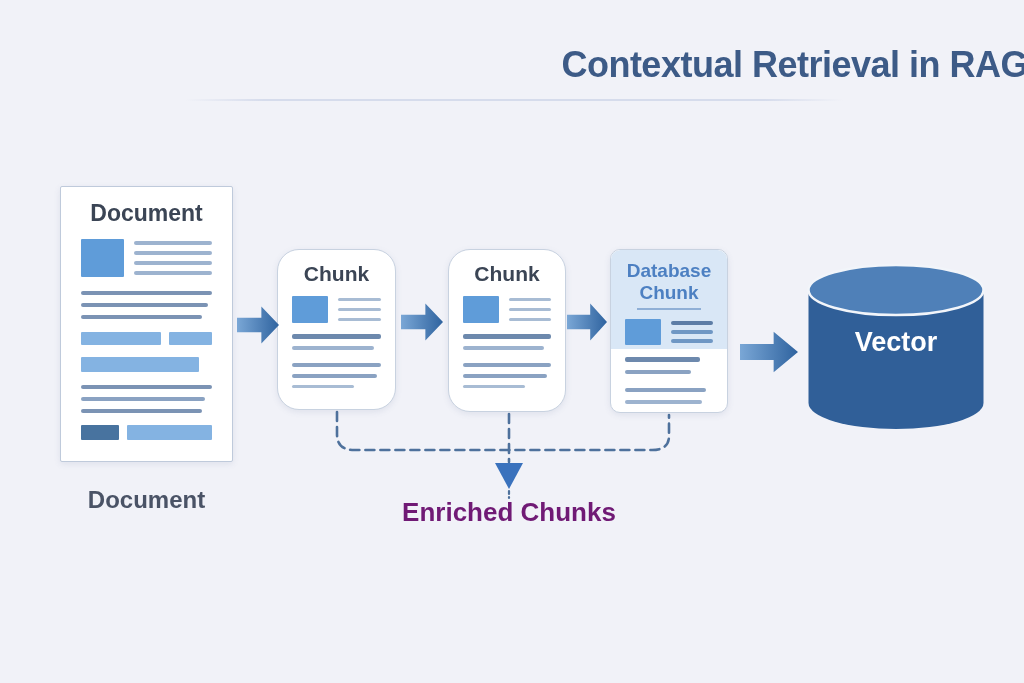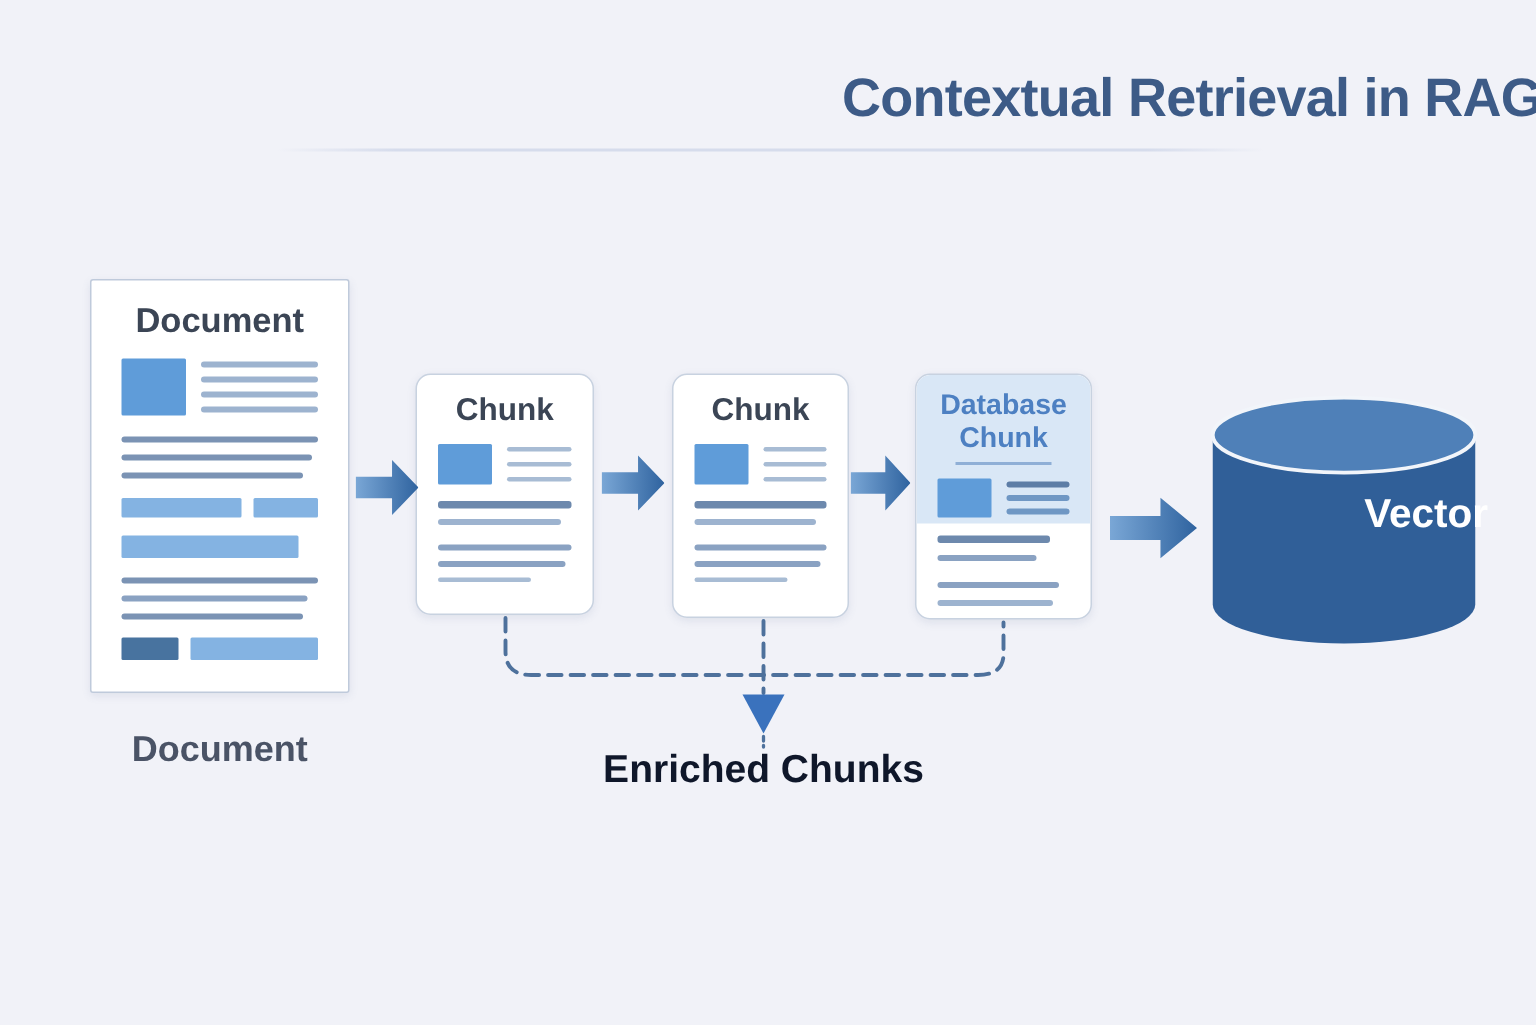--- a/index.html
+++ b/index.html
@@ -17,21 +17,21 @@
   .divider{
     position:absolute; top:99px; left:185px; width:658px; height:2px;
     background:linear-gradient(90deg, rgba(214,220,236,0), #d6dcec 12%, #d6dcec 88%, rgba(214,220,236,0));
   }
   
   .card{
     position:absolute; background:#ffffff; box-sizing:border-box;
     border:1px solid #bfcadb; box-shadow:0 2px 6px rgba(90,110,150,.12);
   }
   .doc-card{ left:60px; top:186px; width:173px; height:276px; border-radius:2px; padding:13px 20px 0; }
-  .chunk-card{ border-radius:10px; border-color:#c8d2e0; padding:12px 14px 0; }
+  .chunk-card{ border-radius:22px; border-color:#c8d2e0; padding:12px 14px 0; }
   .chunk-1{ left:277px; top:249px; width:119px; height:161px; }
   .chunk-2{ left:448px; top:249px; width:118px; height:163px; }
   .enriched-card{ left:610px; top:249px; width:118px; height:164px; border-radius:10px;
     border-color:#c8d2e0; padding:10px 14px 0; overflow:hidden; }
   .enriched-tint{ position:absolute; left:0; top:0; right:0; height:99px;
     background:var(--enriched-tint,#d9e7f6); border-radius:9px 9px 0 0; }
   .card-inner{ position:relative; }
   .card-title{ font-size:23px; font-weight:bold; color:var(--heading-text,#3b4555);
     text-align:center; margin-bottom:12px; }
   .chunk-title{ font-size:21px; margin-bottom:10px; }
@@ -58,37 +58,37 @@
   .bar{ height:13px; background:#84b3e2; border-radius:1px; }
   .bar.tall{ height:15px; }
   .bar.darkblue{ background:var(--dark-accent,#48739f); }
   
   .doc-caption{
     position:absolute; left:60px; top:486px; width:173px; text-align:center;
     font-size:24px; font-weight:bold; color:#4a5366;
   }
   .converge-caption{
     position:absolute; left:359px; top:497px; width:300px; text-align:center;
-    font-size:26px; font-weight:bold; color:#0f172a;
+    font-size:26px; font-weight:bold; color:#701a75;
   }
   
   .block-arrow{
     position:absolute;
     background:linear-gradient(90deg, var(--arrow-light,#7aa7d6), var(--arrow-dark,#2f639f));
     clip-path:polygon(0 32%, 58% 32%, 58% 4%, 100% 50%, 58% 96%, 58% 68%, 0 68%);
   }
   .arrow-1{ left:237px; top:305px; width:42px; height:40px; }
   .arrow-2{ left:401px; top:302px; width:42px; height:40px; }
   .arrow-3{ left:567px; top:302px; width:40px; height:40px; }
   .arrow-4{ left:740px; top:330px; width:58px; height:44px; }
   
   .overlay-svg{ position:absolute; left:0; top:0; pointer-events:none; }
   .cylinder-wrap{ position:absolute; left:800px; top:262px; width:192px; height:172px; }
   .cyl-label{
-    position:absolute; left:800px; top:323px; width:192px; text-align:right;
+    position:absolute; left:800px; top:323px; width:192px; text-align:center;
     color:#ffffff; font-weight:bold; font-size:27px; line-height:38px;
   }
 </style>
 </head>
 <body>
 
 <div id="canvas">
 
   <div class="main-title">Contextual Retrieval in RAG</div>
   <div class="divider"></div>

